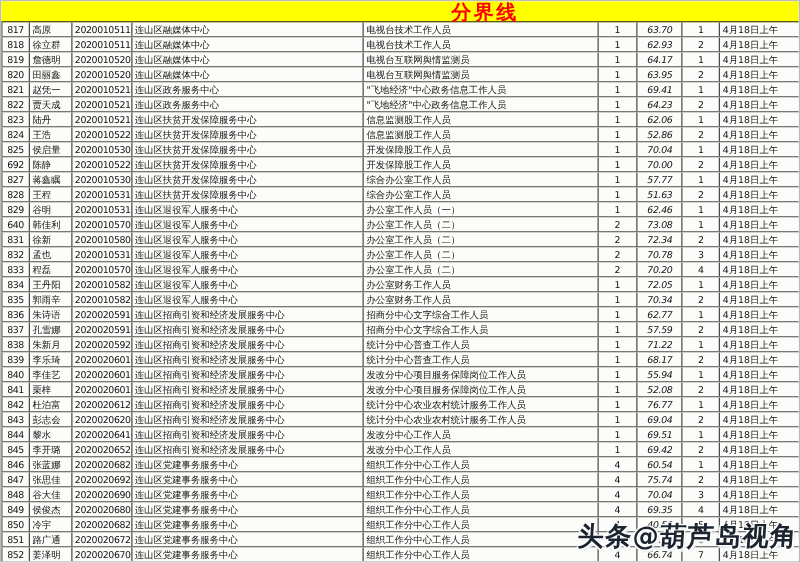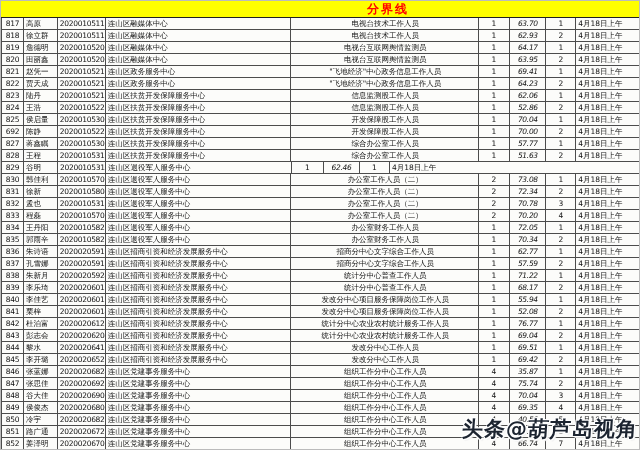--- a/index.html
+++ b/index.html
@@ -3,40 +3,40 @@
 <meta charset="utf-8">
 <style>
   * { margin:0; padding:0; box-sizing:border-box; }
   body { background:#e8e8e8; font-family:"DejaVu Sans", sans-serif; }
   .page {
     position:relative; width:640px; height:450px; background:#fdfdfc;
     overflow:hidden; border:1px solid #bbb;
   }
   .band {
     height:17px; background:#ffff00; color:#ff0000;
-    font-size:12px; font-weight:bold; line-height:17px;
+    font-size:16px; font-weight:bold; line-height:17px;
     text-align:center; text-indent:136px; letter-spacing:2px;
     border-bottom:1px solid #222;
   }
   .tbl { position:absolute; top:17px; left:0; right:0; bottom:0; display:flex; flex-direction:column; }
   .row { flex:1 1 0; display:flex; border-bottom:1px solid #4c4c4c; background:#fcfcfa; }
   .row:last-child { border-bottom:none; }
   .c {
     border-right:1px solid #4c4c4c; overflow:hidden; white-space:nowrap;
     font-size:7.5px; line-height:10px; color:#111; padding-top:1px;
   }
   .c.first { border-left:1px solid #4c4c4c; }
   .num { letter-spacing:-0.3px; }
   .ctr { text-align:center; }
   .lft { padding-left:2px; }
   .w-no   { width:23px; text-align:center; }
   .w-name { width:34px; }
   .w-id   { width:48px; }
   .w-org  { width:186px;font-family:Liberation Serif, serif; }
-  .w-pos  { width:188px;text-align:center; }
+  .w-pos  { width:188px; }
   .w-n    { width:32px; }
   .w-sc   { width:36px;font-style:italic; }
   .w-rk   { width:30px; }
   .w-dt   { width:63px; border-right:none; }
   .watermark {
     position:absolute; top:414px; right:1px; z-index:5;
     font-size:21px; font-weight:bold; letter-spacing:1px;
     color:#1c2430; transform:skewX(-4deg);
     text-shadow:-1px -1px 0 #fff, 1px -1px 0 #fff, -1px 1px 0 #fff,
                  1px 1px 0 #fff, 2px 2px 1px #f2f2f2;
@@ -195,28 +195,29 @@
       <div class="c ctr num w-sc">51.63</div>
       <div class="c ctr w-rk">2</div>
       <div class="c lft w-dt">4月18日上午</div>
     </div>
 
     <div class="row">
       <div class="c first num w-no">829</div>
       <div class="c lft w-name">谷明</div>
       <div class="c lft num w-id">20200105315</div>
       <div class="c lft w-org">连山区退役军人服务中心</div>
+      <div class="c lft w-pos">办公室工作人员（一）</div>
       <div class="c ctr w-n">1</div>
       <div class="c ctr num w-sc">62.46</div>
       <div class="c ctr w-rk">1</div>
       <div class="c lft w-dt">4月18日上午</div>
     </div>
 
     <div class="row">
-      <div class="c first num w-no">830</div>
+      <div class="c first num w-no">640</div>
       <div class="c lft w-name">韩佳利</div>
       <div class="c lft num w-id">20200105706</div>
       <div class="c lft w-org">连山区退役军人服务中心</div>
       <div class="c lft w-pos">办公室工作人员（二）</div>
       <div class="c ctr w-n">2</div>
       <div class="c ctr num w-sc">73.08</div>
       <div class="c ctr w-rk">1</div>
       <div class="c lft w-dt">4月18日上午</div>
     </div>
 
@@ -400,21 +401,21 @@
       <div class="c lft w-dt">4月18日上午</div>
     </div>
 
     <div class="row">
       <div class="c first num w-no">846</div>
       <div class="c lft w-name">张蓝娜</div>
       <div class="c lft num w-id">20200206824</div>
       <div class="c lft w-org">连山区党建事务服务中心</div>
       <div class="c lft w-pos">组织工作分中心工作人员</div>
       <div class="c ctr w-n">4</div>
-      <div class="c ctr num w-sc">35.87</div>
+      <div class="c ctr num w-sc">60.54</div>
       <div class="c ctr w-rk">1</div>
       <div class="c lft w-dt">4月18日上午</div>
     </div>
 
     <div class="row">
       <div class="c first num w-no">847</div>
       <div class="c lft w-name">张思佳</div>
       <div class="c lft num w-id">20200206929</div>
       <div class="c lft w-org">连山区党建事务服务中心</div>
       <div class="c lft w-pos">组织工作分中心工作人员</div>

